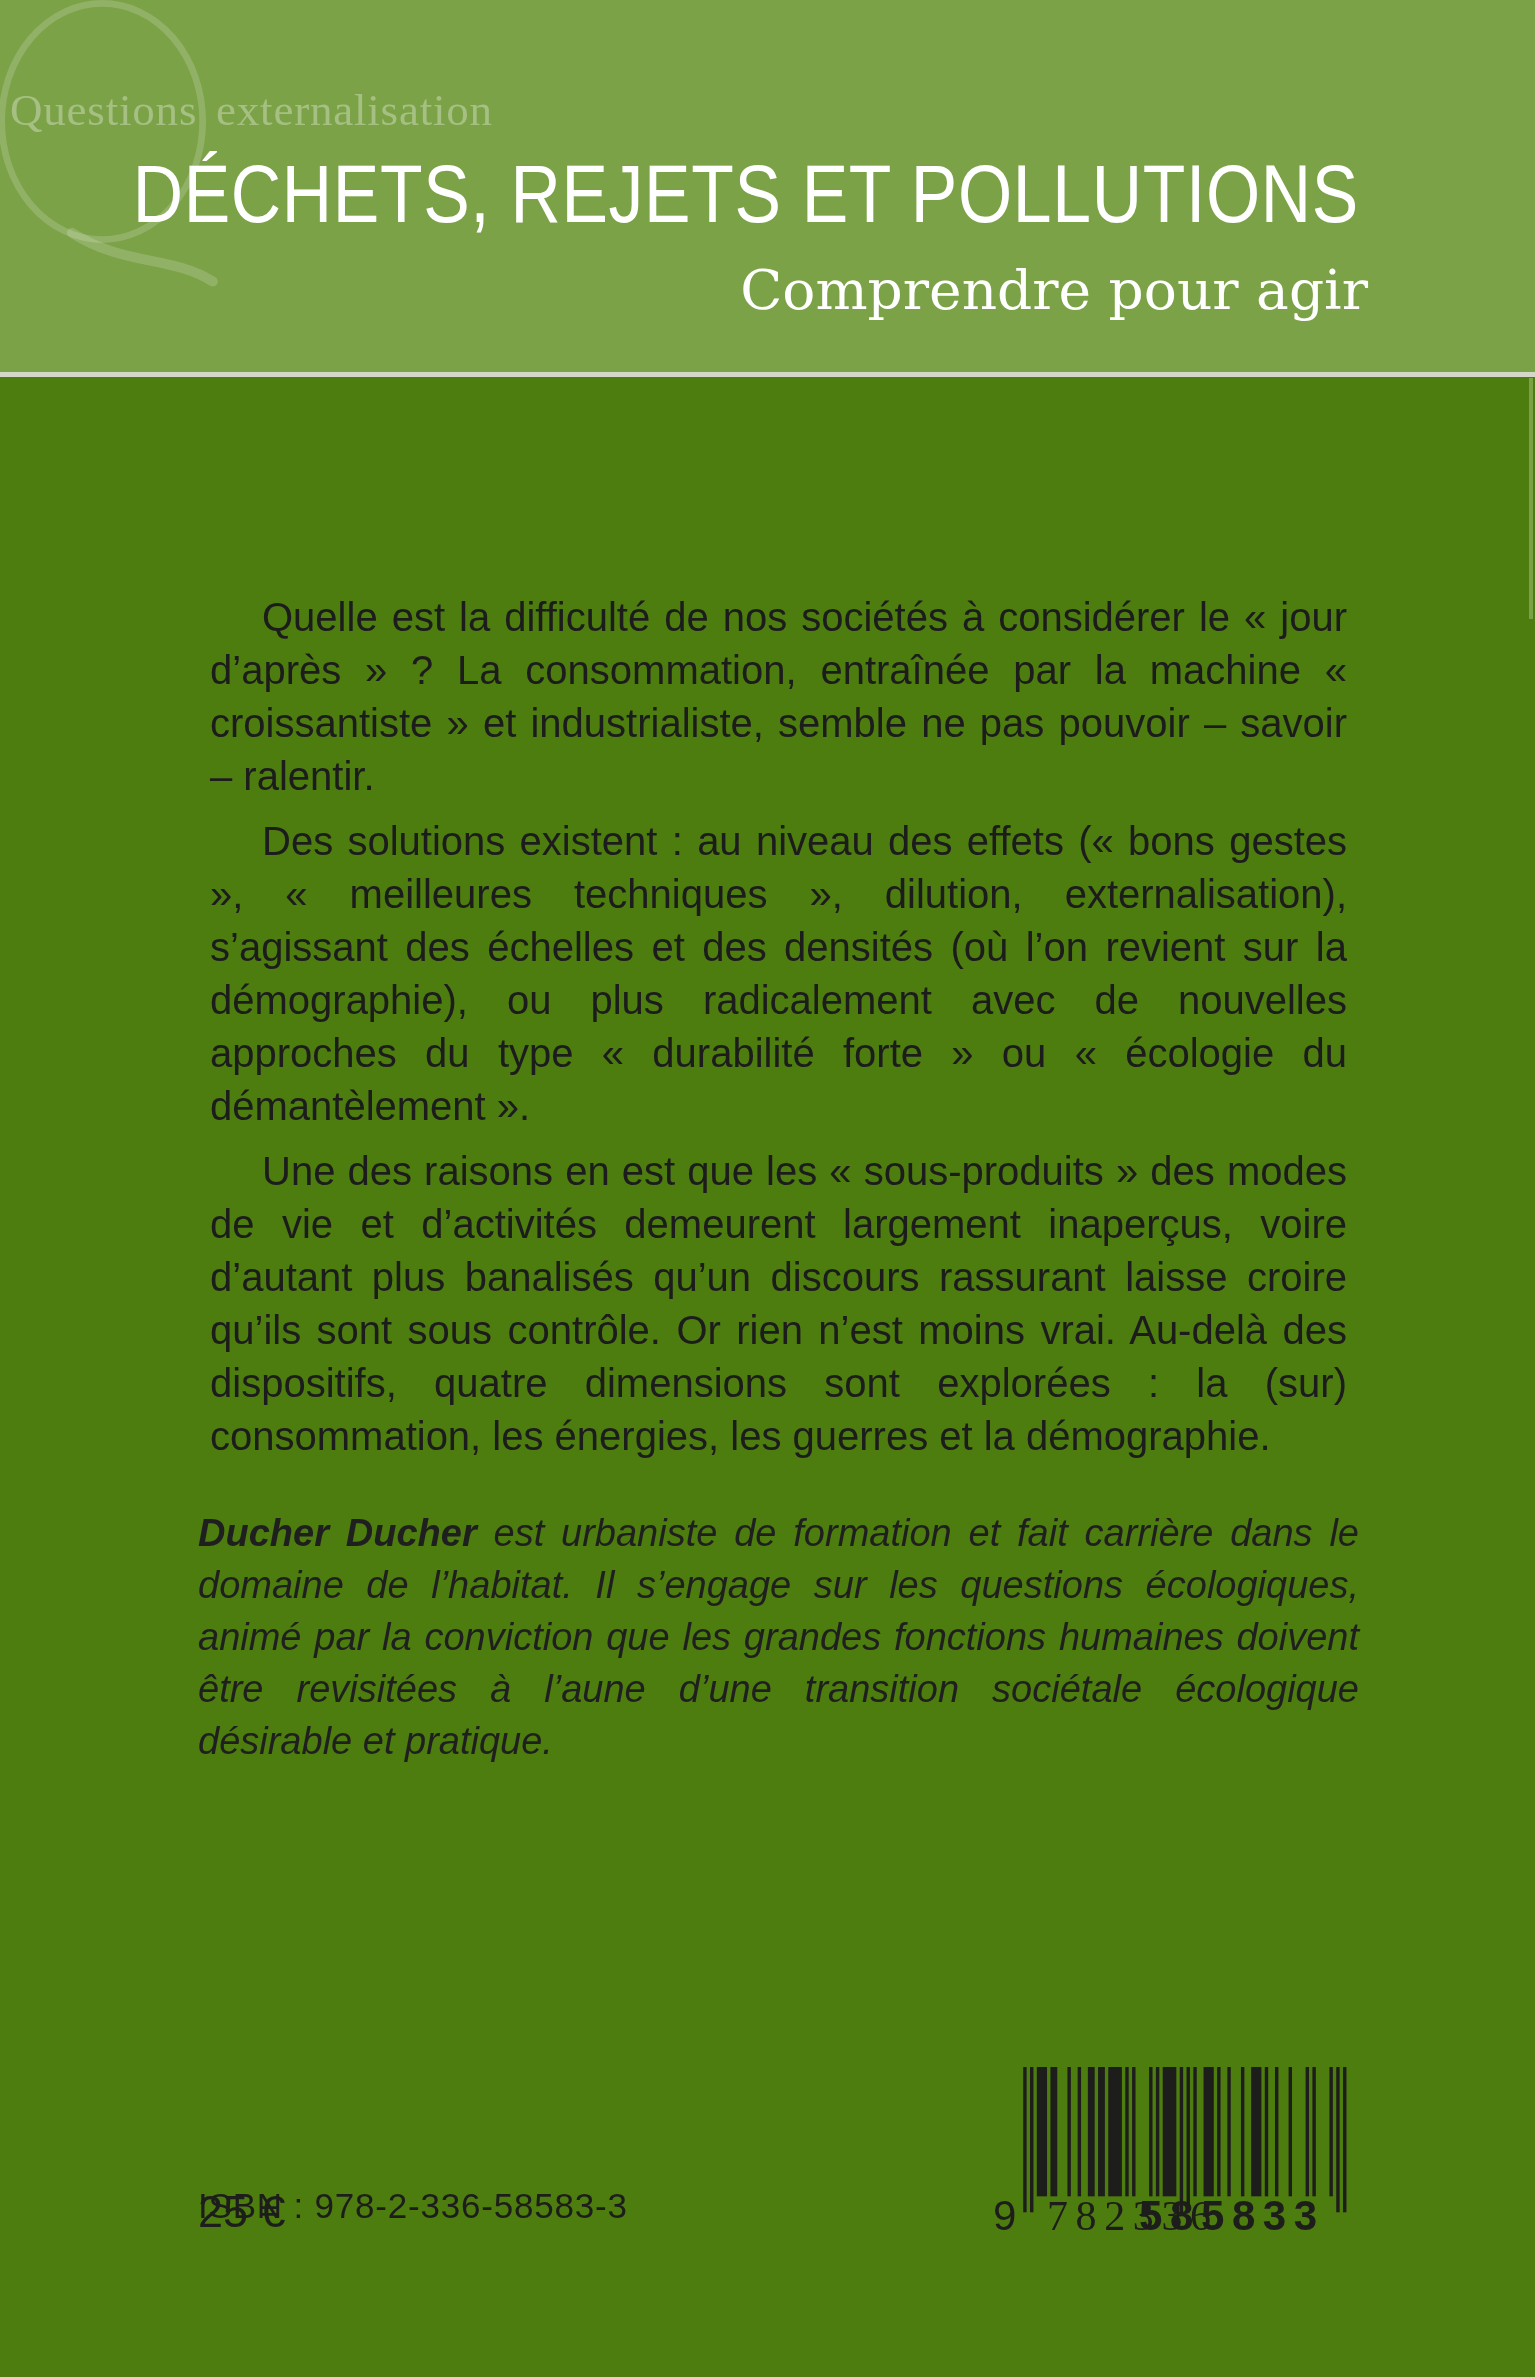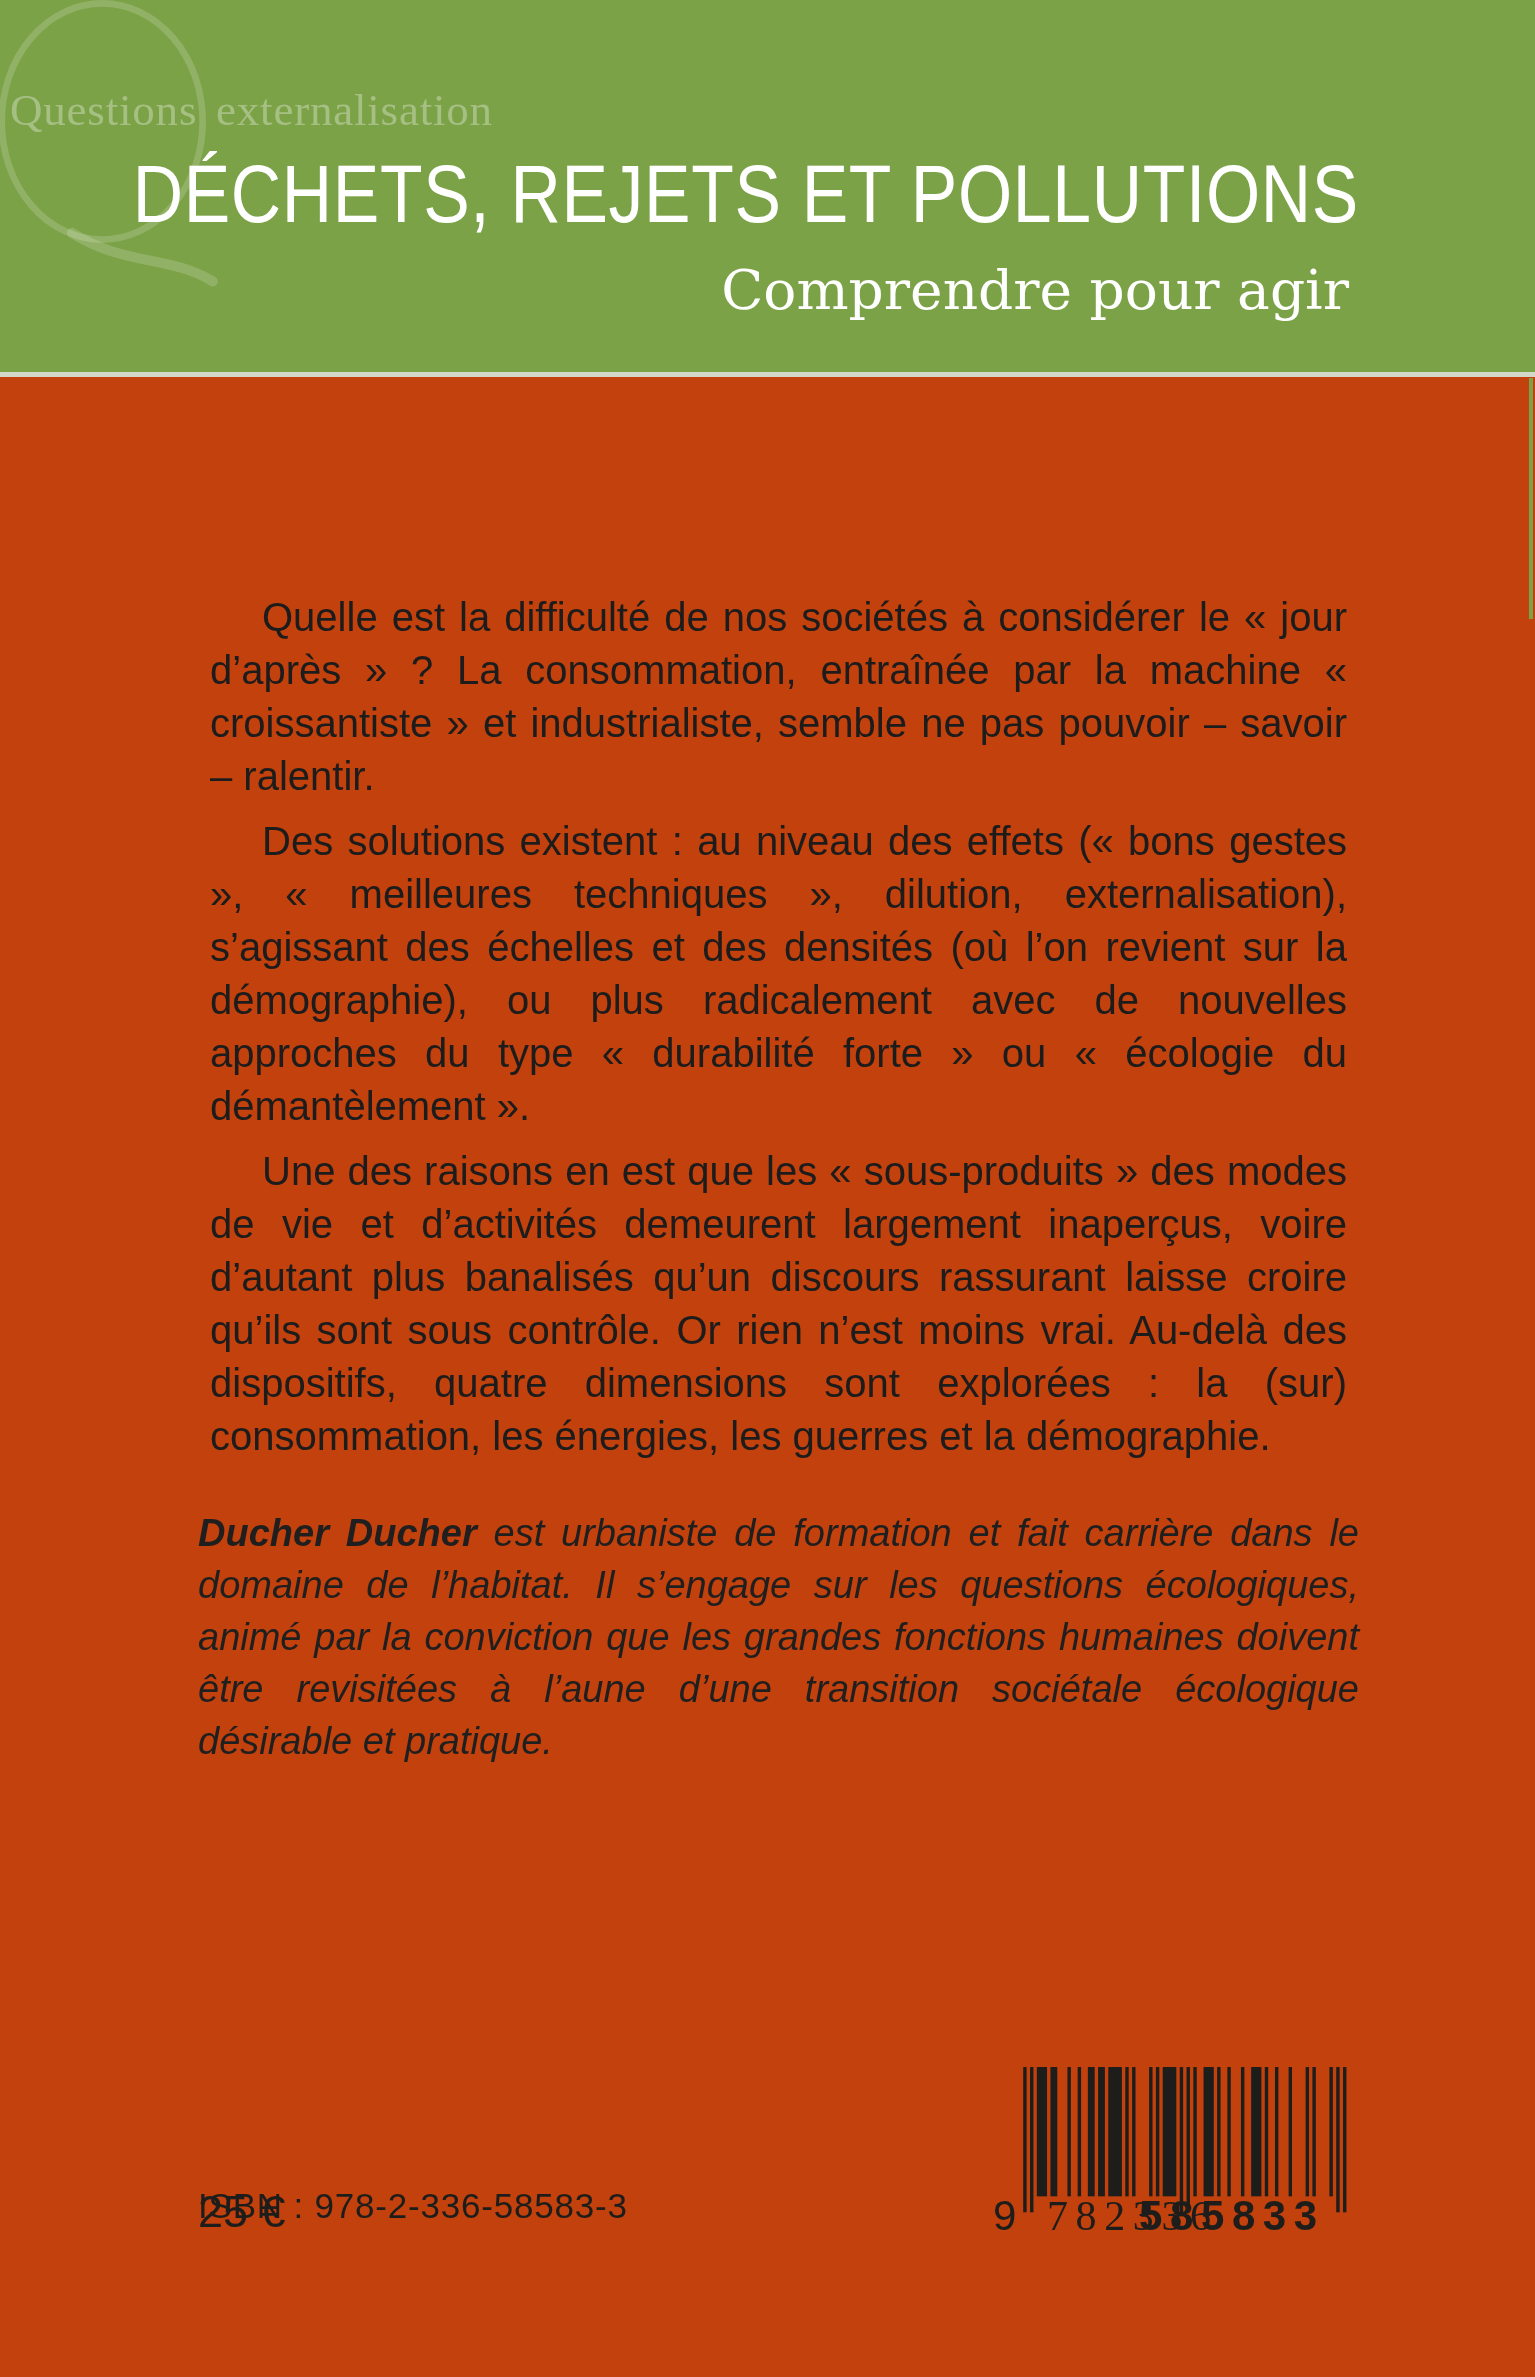--- a/index.html
+++ b/index.html
@@ -1,34 +1,34 @@
 <!DOCTYPE html>
 <html style="font-size:13.4px"><head>
 <meta charset="utf-8">
 <style>
   html,body{margin:0;padding:0;background:#ffffff;}
-  #page{position:relative;width:1535px;height:2377px;background:#c2410c;overflow:hidden;
+  #page{position:relative;width:1535px;height:2377px;background:#4d7c0f;overflow:hidden;
         font-family:"Liberation Sans",sans-serif;}
 
   
   .banner{position:absolute;left:0;top:0;width:1535px;height:372px;}
   .banner-sep{position:absolute;left:0;top:372px;width:1535px;height:5px;}
   .edge-sliver{position:absolute;}
 
   .q-watermark{position:absolute;left:0;top:0;}
 
   .collection{position:absolute;top:84px;font-family:"Liberation Serif",serif;
               font-size:45px;font-weight:400;letter-spacing:0.8px;}
   .collection.q1{left:10px;}
   .collection.q2{left:216px;}
 
   .book-title{position:absolute;top:154px;right:176px;color:#ffffff;
               font-size:81px;line-height:81px;font-weight:400;letter-spacing:0.8px;
               white-space:nowrap;transform:scaleX(0.86);transform-origin:100% 50%;}
-  .book-subtitle{position:absolute;top:257px;right:186px;color:#ffffff;
+  .book-subtitle{position:absolute;top:257px;right:167px;color:#ffffff;
               font-family:"DejaVu Serif",serif;font-size:55px;line-height:67px;
               white-space:nowrap;letter-spacing:0;margin-left:12px;}
 
   
   .synopsis{position:absolute;left:198px;top:579px;width:1161px;
             font-size:40px;line-height:53px;color:#1c1c1c;text-align:justify;}
   .synopsis p{margin:12px;text-indent:52px;}
 
   
   .bio{position:absolute;left:198px;top:1507px;width:1161px;

